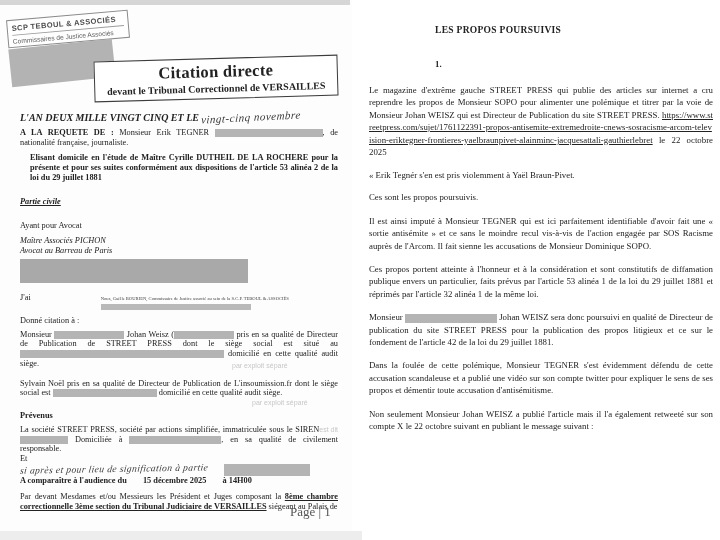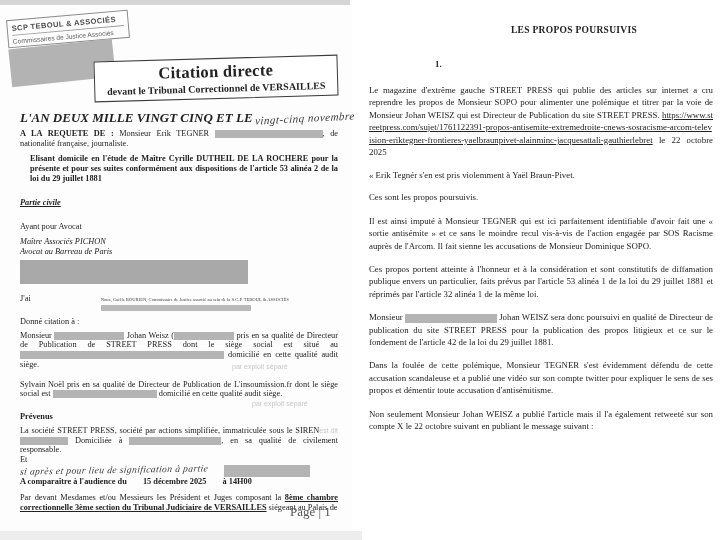--- a/index.html
+++ b/index.html
@@ -36,21 +36,21 @@
   .faint{color:#c7c7c7;font-family:"Liberation Sans",sans-serif;font-size:7px;}
   .tiny{font-size:4.6px;line-height:5.5px;color:#3f3f3f;}
   .mb4{margin-bottom:4px;} .mb6{margin-bottom:6px;}
   .mb14{margin-bottom:14px;}
   #page-num{position:absolute;left:290px;top:504px;font-size:13px;color:#555;}
   
   #right-page{position:absolute;left:362px;top:0;width:358px;height:540px;background:#ffffff;}
   #rcol{position:absolute;left:7px;top:24px;width:344px;font-size:8.8px;line-height:12.4px;
         text-align:justify;}
   #rtitle{font-size:9.5px;font-weight:bold;letter-spacing:.3px;padding-left:66px;
-          text-align:center;margin-bottom:23px;}
+          text-align:left;margin-bottom:23px;}
   #rheading{display:flex;font-weight:bold;padding-left:66px;margin-bottom:13px;line-height:11.5px;}
   #rheading .num{width:18px;flex:none;}
   #rcol p{margin:0 0 11px 0;}
   .url{text-decoration:underline;word-break:break-all;}
   .quote{line-height:12px;}
   .r-redact{display:inline-block;background:#b4b4b4;height:9px;vertical-align:middle;}
 </style>
 </head>
 <body>
 
@@ -69,21 +69,21 @@
     <div id="expedition" style="color:#3c55dd;">EXPÉDITION</div>
 
     <div id="title-box">
       <div class="t1">Citation directe</div>
       <div class="t2">devant le Tribunal Correctionnel de VERSAILLES</div>
     </div>
 
     <div id="lcol">
 
       <div class="mb4" style="white-space:nowrap;">
-        <span class="b i" style="font-size:13px;">L'AN DEUX MILLE VINGT CINQ ET LE</span>
+        <span class="b i" style="font-size:10px;">L'AN DEUX MILLE VINGT CINQ ET LE</span>
         <span class="hand">vingt-cinq novembre</span>
       </div>
 
       <div class="mb6">
         <span class="b">A LA REQUETE DE :</span><span> Monsieur Erik TEGNER </span><span class="redact" style="width:108px;"></span><span>, de nationalité française, journaliste.</span>
       </div>
 
       <p class="b mb14" style="margin:0 0 14px 10px;">Elisant domicile en l'étude de Maître Cyrille DUTHEIL DE LA ROCHERE pour la présente et pour ses suites conformément aux dispositions de l'article 53 alinéa 2 de la loi du 29 juillet 1881</p>
 
       <div class="b i u mb14">Partie civile</div>

